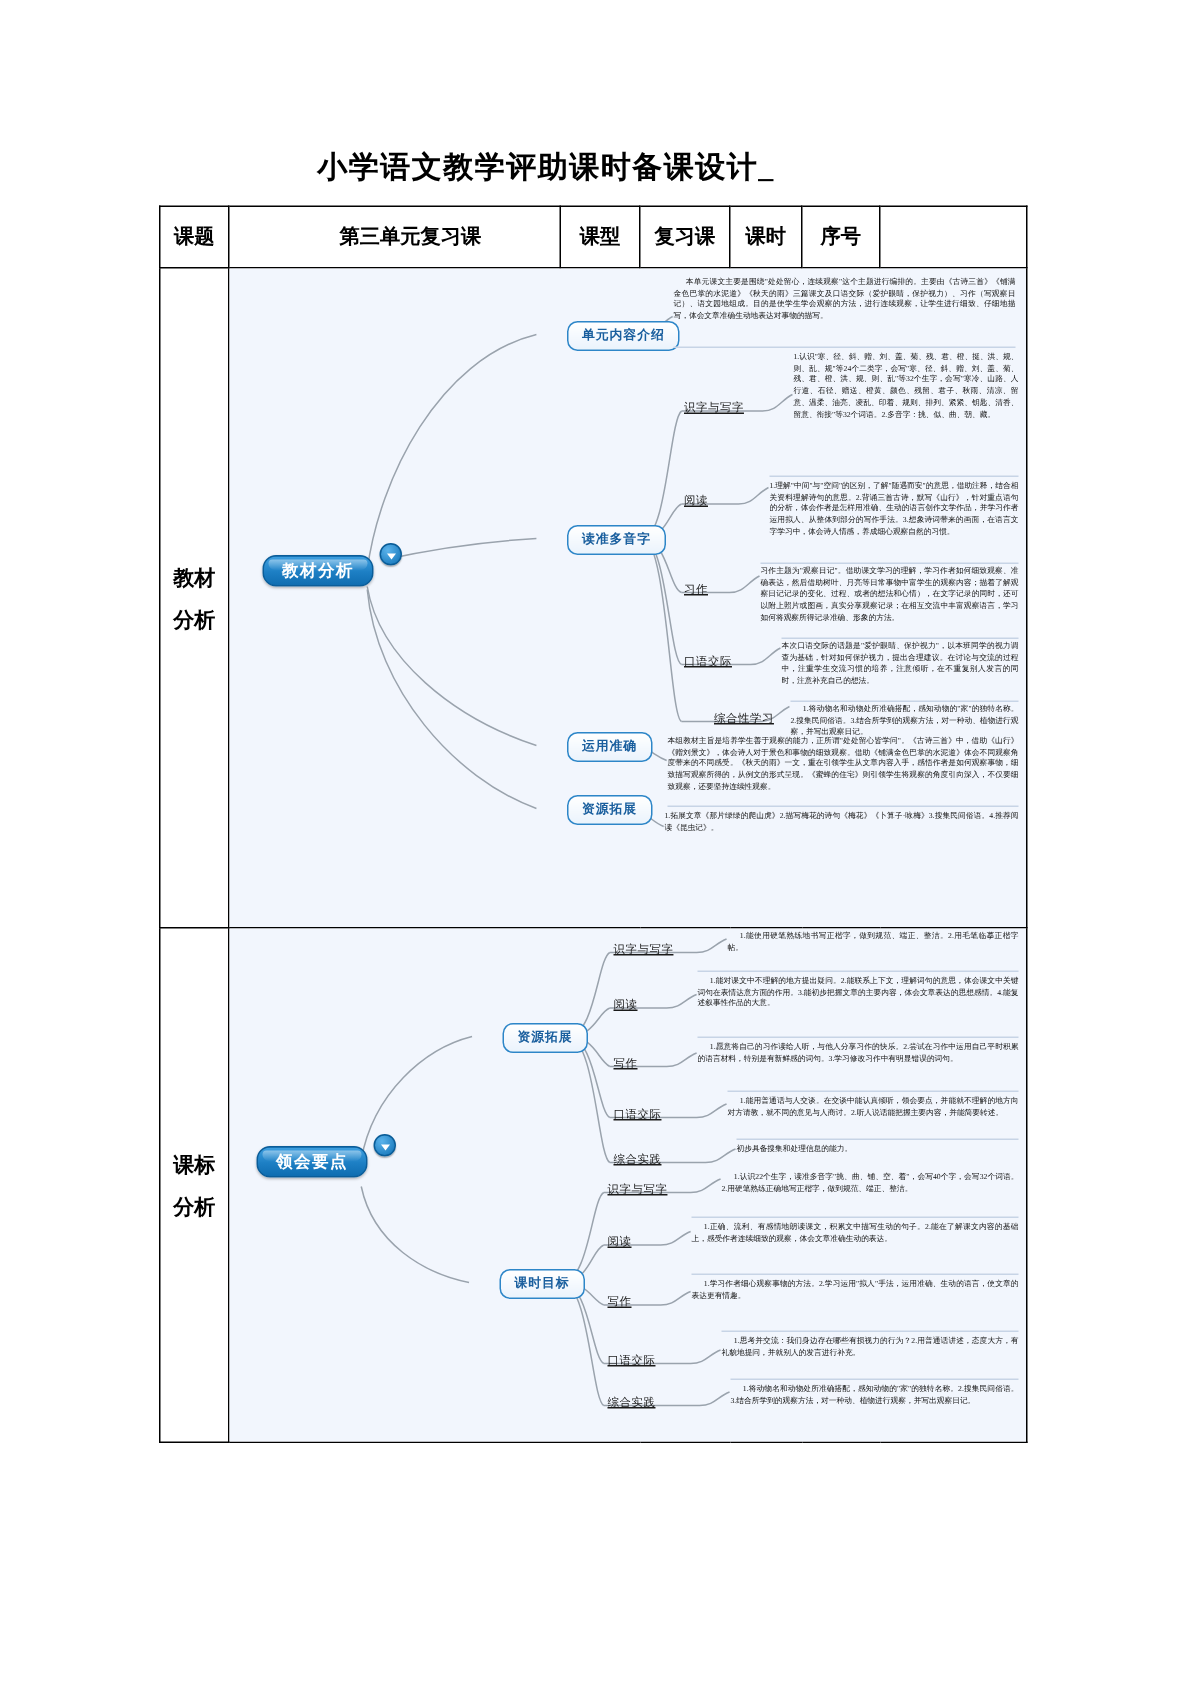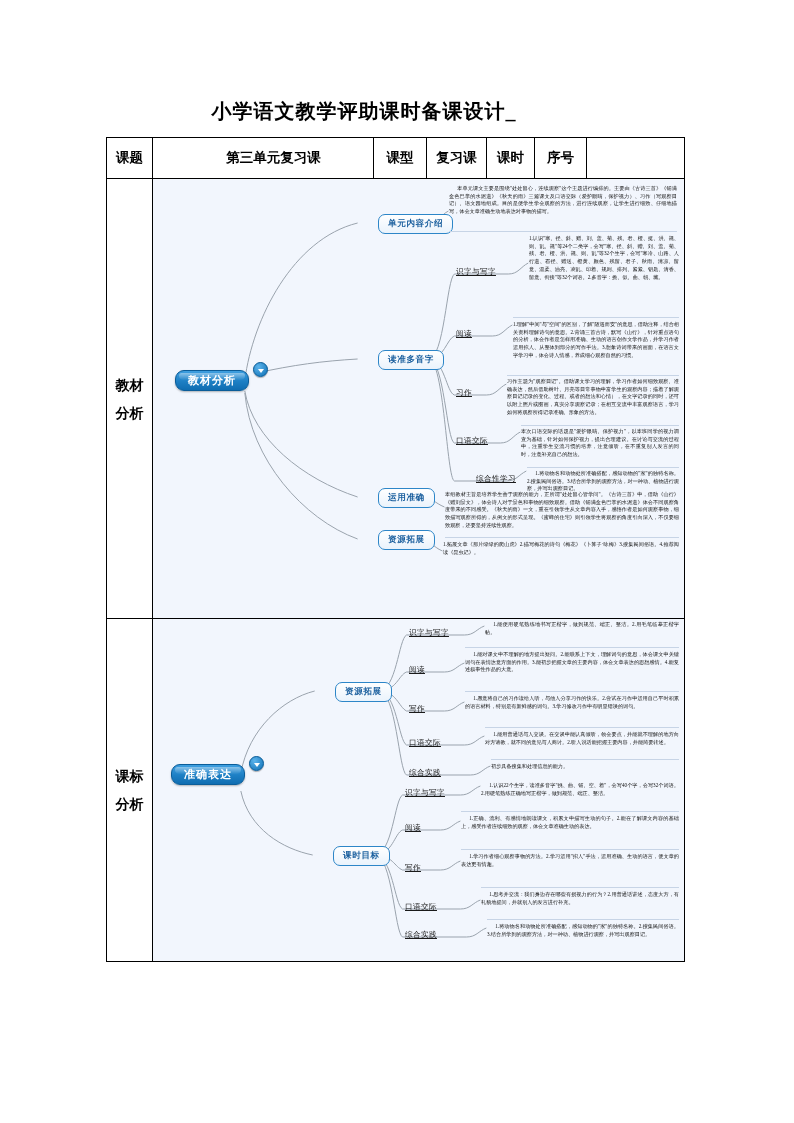--- a/index.html
+++ b/index.html
@@ -302,21 +302,21 @@
               <path d="M222,236 C240,236 242,314 250,318"></path>
 
               <path d="M250,176 L308,176 C318,176 320,170 328,167"></path>
               <path d="M250,211 L288,211 C298,211 300,205 308,202"></path>
               <path d="M250,251 L288,251 C298,251 300,245 308,242"></path>
               <path d="M250,290 L308,290 C318,290 320,284 328,281"></path>
               <path d="M250,318 L314,318 C324,318 326,312 334,309"></path>
             </g>
           </svg>
 
-          <div class="node-root" style="left:18px; top:145px;">准确表达</div>
+          <div class="node-root" style="left:18px; top:145px;">领会要点</div>
           <div class="collapse-dot" style="left:96px; top:137px;"></div>
 
           <div class="node-branch" style="left:162px; top:63px;">资源拓展</div>
           <div class="node-branch" style="left:160px; top:227px;">课时目标</div>
 
           <div class="node-leaf" style="left:256px; top:9px;">识字与写字</div>
           <div class="node-leaf" style="left:256px; top:46px;">阅读</div>
           <div class="node-leaf" style="left:256px; top:85px;">写作</div>
           <div class="node-leaf" style="left:256px; top:119px;">口语交际</div>
           <div class="node-leaf" style="left:256px; top:149px;">综合实践</div>

